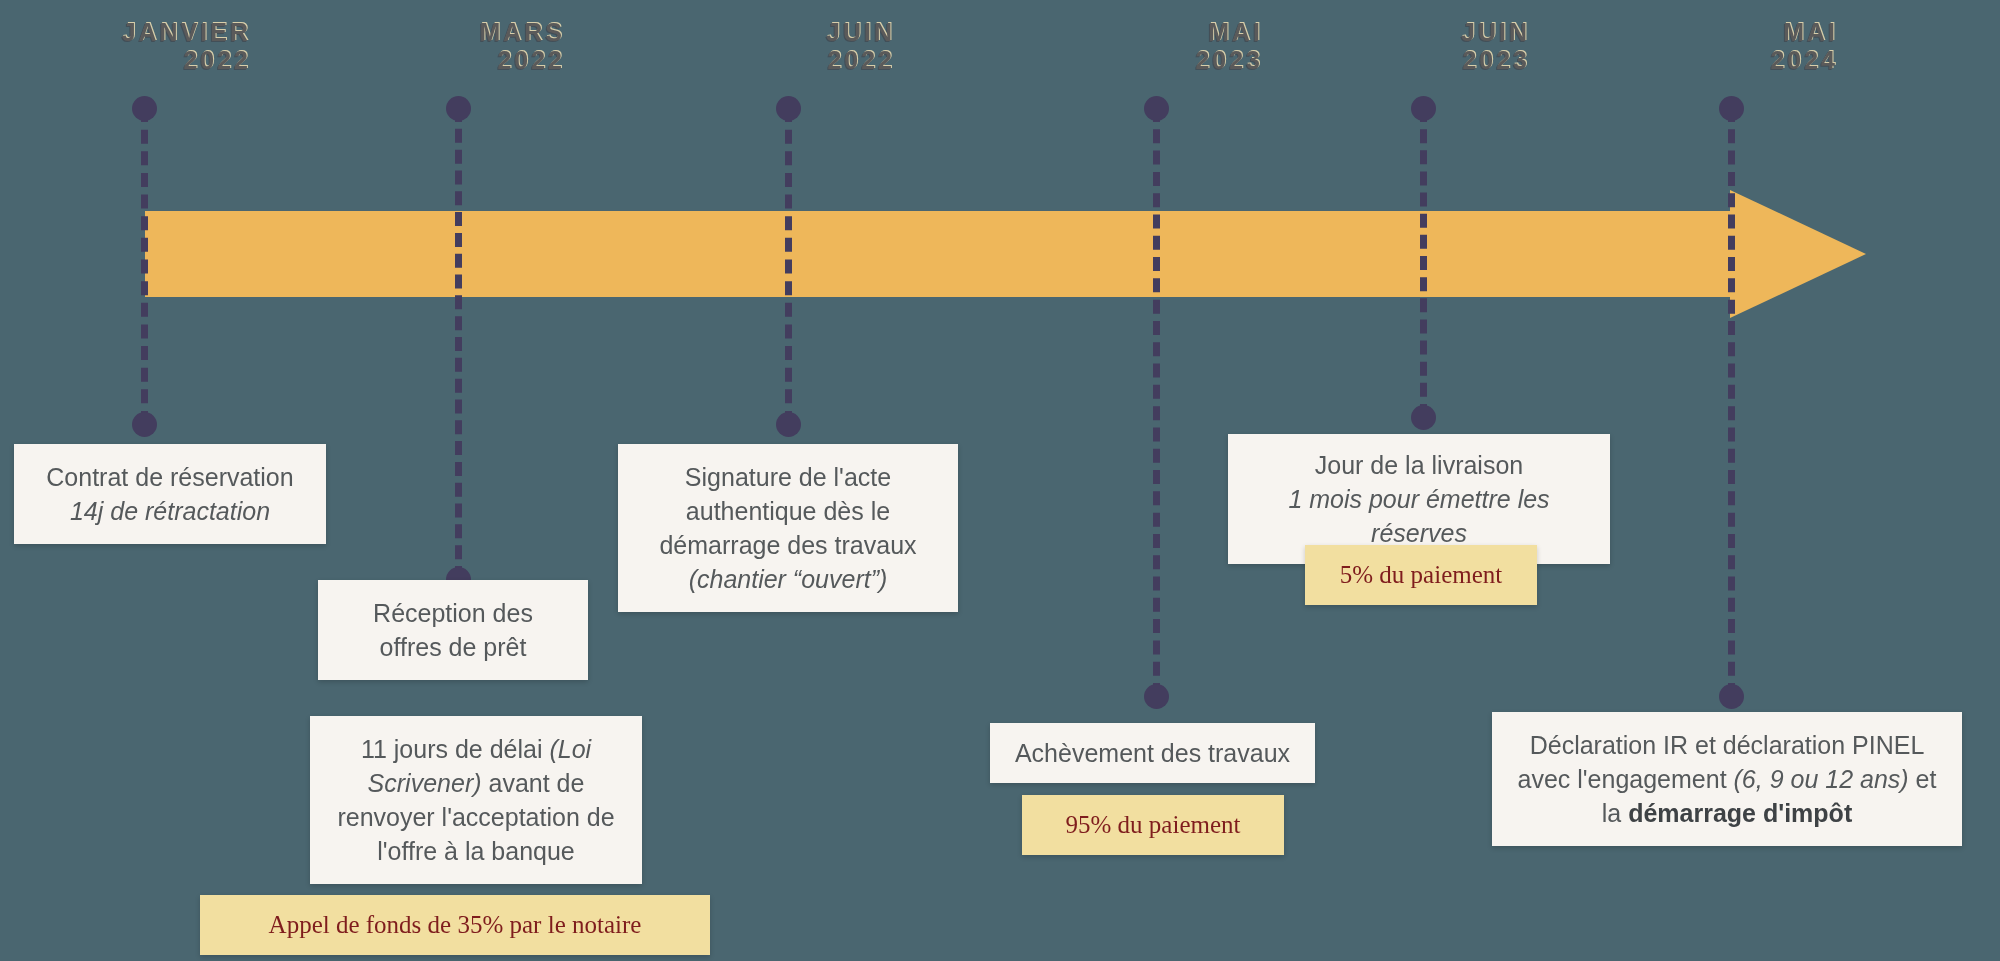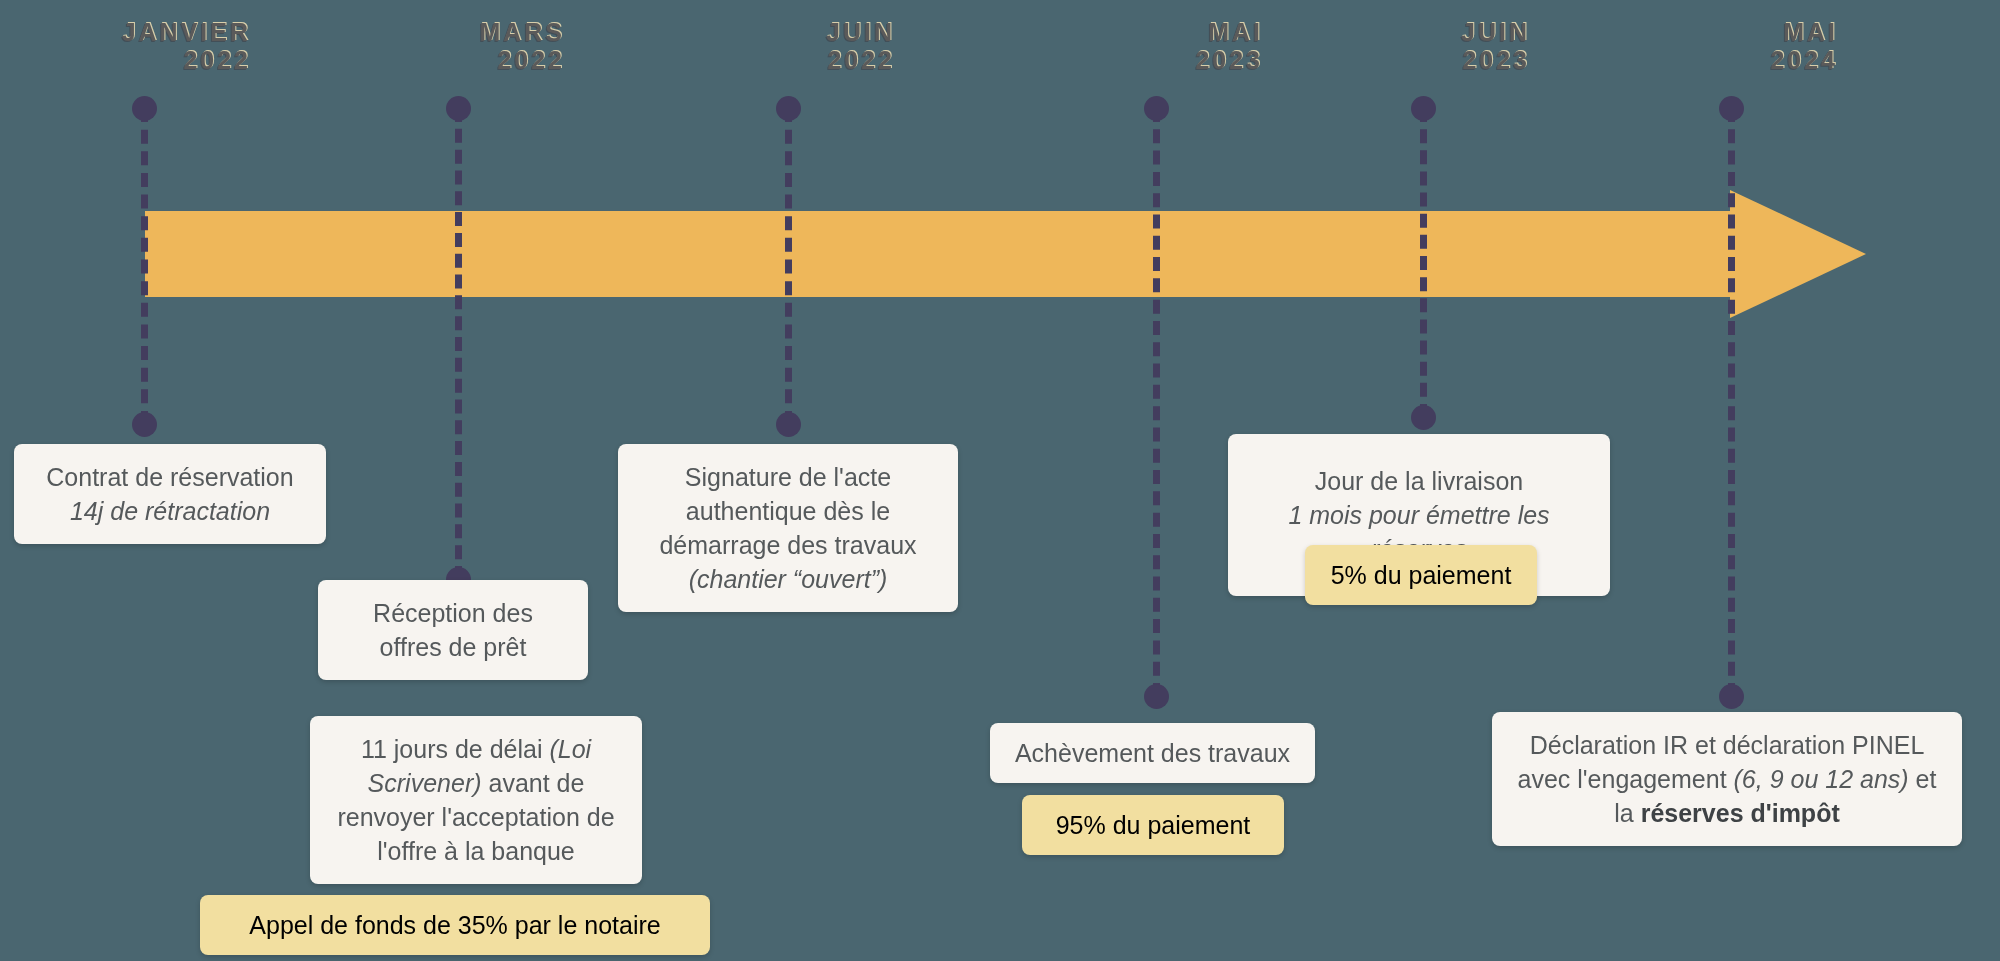--- a/index.html
+++ b/index.html
@@ -73,33 +73,34 @@
     white-space: nowrap;
   }
   .date .m { display: block; }
   .date .y { display: block; }
 
   
   .card {
     position: absolute;
     z-index: 5;
     background: #f7f4f0;
-    border-radius: 8px;
+    border-radius: 0;
     box-shadow: 0 2px 5px rgba(0,0,0,.18);
     color: #55595b;
     font-size: 25px;
     line-height: 34px;
     text-align: center;
     padding: 16px 22px;
   }
   .card .it { font-style: italic; }
   .card .bd { font-weight: 700; color: #3e4245; }
   .card.pay {
     background: #f2dfa0;
-    color: #000000;
+    color: #7f1d1d;
+    font-family: Liberation Serif, serif;
   }
 </style>
 </head>
 <body>
 
 <div id="stage">
 
   <div class="band"></div>
   <div class="band-arrow"></div>
 
@@ -189,25 +190,25 @@
     <div class="it">(chantier “ouvert”)</div>
   </div>
 
   <div class="card" style="left:990px; top:723px; width:325px; padding:13px 8px;">
     <div>Achèvement des travaux</div>
   </div>
   <div class="card pay" style="left:1022px; top:795px; width:262px; padding:13px 20px;">
     <div>95% du paiement</div>
   </div>
 
-  <div class="card" style="left:1228px; top:434px; width:382px; padding:30px 18px;">
+  <div class="card" style="left:1228px; top:434px; width:382px; padding:14px 18px;">
     <div>Jour de la livraison</div>
     <div class="it">1 mois pour émettre les réserves</div>
   </div>
   <div class="card pay" style="left:1305px; top:545px; width:232px; padding:13px 20px;">
     <div>5% du paiement</div>
   </div>
 
   <div class="card" style="left:1492px; top:712px; width:470px;">
-    <span>Déclaration IR et déclaration PINEL avec l'engagement </span><span class="it">(6, 9 ou 12 ans)</span><span> et la </span><span class="bd">réserves d'impôt</span>
+    <span>Déclaration IR et déclaration PINEL avec l'engagement </span><span class="it">(6, 9 ou 12 ans)</span><span> et la </span><span class="bd">démarrage d'impôt</span>
   </div>
 
 </div>
 
 </body></html>

